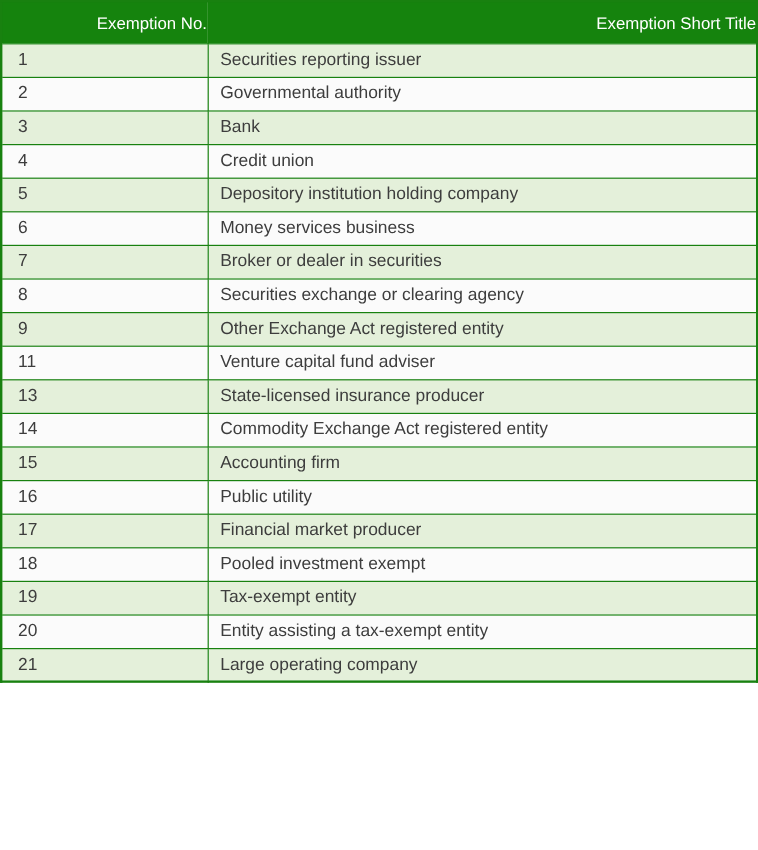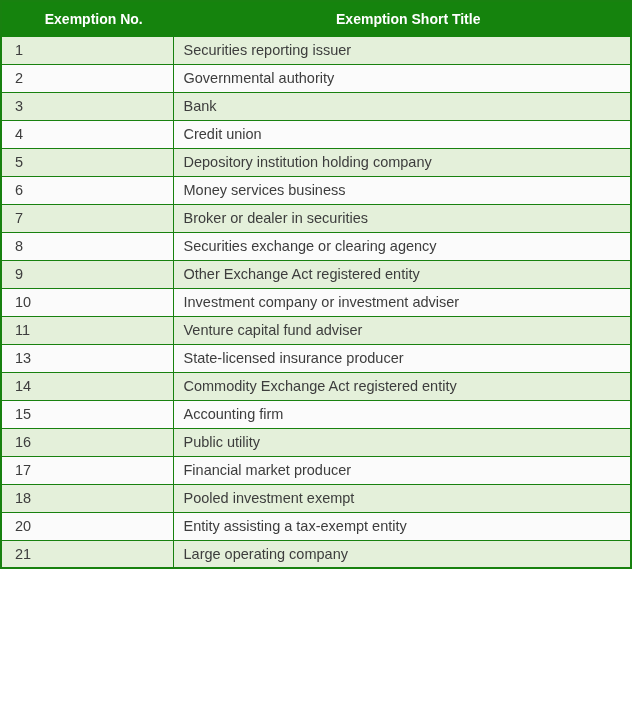--- a/index.html
+++ b/index.html
@@ -26,22 +26,22 @@
     width: 632px;
     border-collapse: collapse;
     table-layout: fixed;
     border: 2px solid var(--border);
   }
   table.exemption-table col.col-no { width: 172px; }
   table.exemption-table thead th {
     background: var(--header-bg);
     color: var(--header-text);
     font-size: 14px;
-    font-weight: bold;
-    text-align: center;
+    font-weight: normal;
+    text-align: right;
     height: 35px;
     padding: 0 0 0 13px;
     border: 1px solid var(--header-bg);
     vertical-align: middle;
   }
   table.exemption-table tbody td {
     font-size: 14.5px;
     color: var(--text);
     height: 28px;
     padding: 0 0 0 13px;
@@ -100,24 +100,20 @@
         </tr>
         <tr>
           <td class="no-cell">8</td>
           <td class="title-cell">Securities exchange or clearing agency</td>
         </tr>
         <tr>
           <td class="no-cell">9</td>
           <td class="title-cell">Other Exchange Act registered entity</td>
         </tr>
         <tr>
-          <td class="no-cell">10</td>
-          <td class="title-cell">Investment company or investment adviser</td>
-        </tr>
-        <tr>
           <td class="no-cell">11</td>
           <td class="title-cell">Venture capital fund adviser</td>
         </tr>
         <tr>
           <td class="no-cell">13</td>
           <td class="title-cell">State-licensed insurance producer</td>
         </tr>
         <tr>
           <td class="no-cell">14</td>
           <td class="title-cell">Commodity Exchange Act registered entity</td>
@@ -132,20 +128,24 @@
         </tr>
         <tr>
           <td class="no-cell">17</td>
           <td class="title-cell">Financial market producer</td>
         </tr>
         <tr>
           <td class="no-cell">18</td>
           <td class="title-cell">Pooled investment exempt</td>
         </tr>
         <tr>
+          <td class="no-cell">19</td>
+          <td class="title-cell">Tax-exempt entity</td>
+        </tr>
+        <tr>
           <td class="no-cell">20</td>
           <td class="title-cell">Entity assisting a tax-exempt entity</td>
         </tr>
         <tr>
           <td class="no-cell">21</td>
           <td class="title-cell">Large operating company</td>
         </tr>
       </tbody>
   </table>
 </div>

